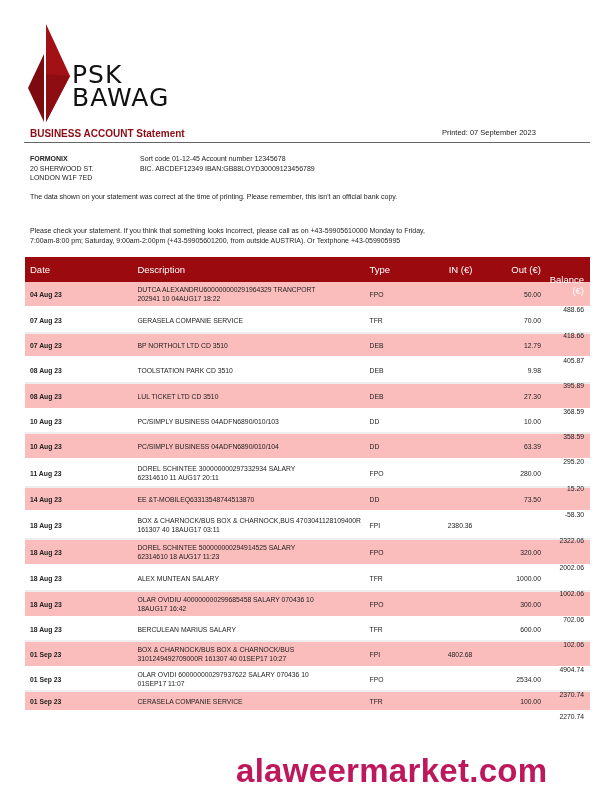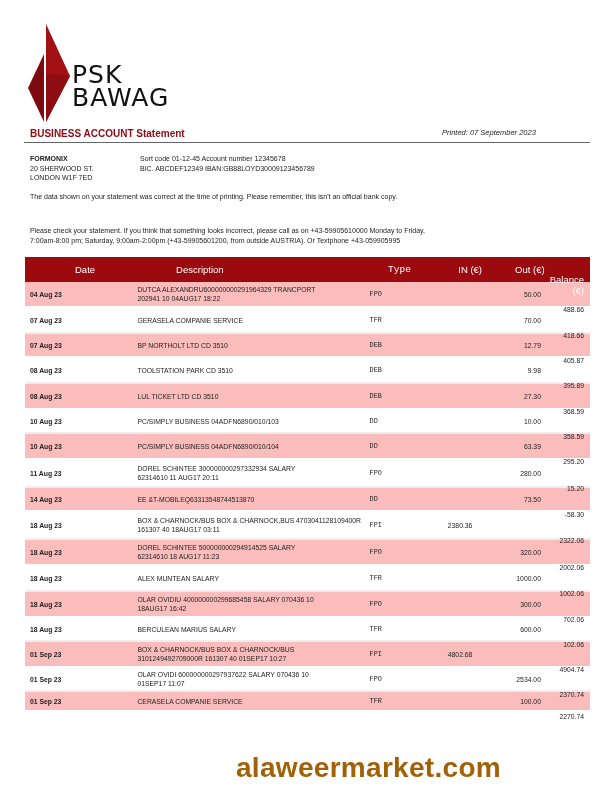--- a/index.html
+++ b/index.html
@@ -5,46 +5,46 @@
     * { box-sizing: border-box; margin: 0; padding: 0; }
     html, body { width: 614px; height: 803px; background: #ffffff; overflow: hidden; }
     body { font-family: "Liberation Sans", sans-serif; color: #222; position: relative; }
 
     .logo { position: absolute; left: 26px; top: 24px; width: 170px; height: 100px; }
     .logo svg { position: absolute; left: 0; top: 0; }
     .logo-text { position: absolute; left: 46px; top: 39px; font-family: "DejaVu Sans", sans-serif;
       font-size: 25px; line-height: 23px; letter-spacing: 1px; color: #111; font-weight: normal; }
 
     .stmt-title { position: absolute; left: 30px; top: 128px; font-size: 10px; font-weight: bold; color: #8b0c14; }
-    .printed { position: absolute; left: 442px; top: 128px; font-size: 7.5px; color: #222; font-style: italic; }
+    .printed { position: absolute; left: 442px; top: 128px; font-size: 7.5px; color: #222; }
     .rule { position: absolute; left: 24px; top: 142px; width: 566px; height: 1px; background: #666; }
 
     .addr { position: absolute; left: 30px; top: 154px; font-size: 7px; line-height: 9.5px; color: #222; }
     .addr .name { font-weight: bold; }
     .acct { position: absolute; left: 140px; top: 154px; font-size: 7px; line-height: 9.5px; color: #222; }
 
     .note1 { position: absolute; left: 30px; top: 193px; font-size: 7px; color: #222; }
     .note2 { position: absolute; left: 30px; top: 226px; width: 420px; font-size: 7px; line-height: 10px; color: #222; }
 
     .table { position: absolute; left: 25px; top: 257px; width: 565px; }
     .thead { display: flex; height: 25px; background: #9b0a0e; color: #fff; font-size: 9.5px; align-items: center; }
     .row { display: flex; align-items: center; font-size: 6.8px; color: #222; border-bottom: 2px solid #fff; }
     .row.pink { background: #fbbcbc; }
     .row.white { background: #ffffff; border-bottom: 2px solid #eee; }
     .c-date { width: 80px; padding-left: 5px; font-weight: bold; }
     .c-desc { width: 237px; line-height: 9px; margin-left: 34px; }
-    .c-type { width: 50px; font-family: Liberation Mono, monospace; }
+    .c-type { width: 50px; }
     .c-in { width: 55px; text-align: right; }
     .c-out { width: 70px; text-align: right; }
     .c-bal { width: 50px; text-align: right; padding-right: 6px; margin-top: 30px; }
-    .thead .c-date { font-weight: normal; margin-left: 45px; }
+    .thead .c-date { font-weight: normal; }
     .thead .c-in { padding-right: 0; }
 
     .watermark { position: absolute; left: 236px; top: 752px; font-family: "Liberation Sans", sans-serif;
-      font-weight: bold; font-size: 28px; color: #a16207; letter-spacing: 0.3px; }
+      font-weight: bold; font-size: 33px; color: #be185d; letter-spacing: 0.3px; }
   </style>
 </head>
 <body>
 
 <div class="logo">
   <svg width="46" height="98" viewBox="0 0 46 98">
     <polygon points="20,0 44,52 20,98 20,50" fill="#a11116"></polygon>
     <polygon points="18,30 18,98 2,64" fill="#7d0a0e"></polygon>
     <polygon points="20,50 20,98 44,52" fill="#8e0d12"></polygon>
   </svg>

